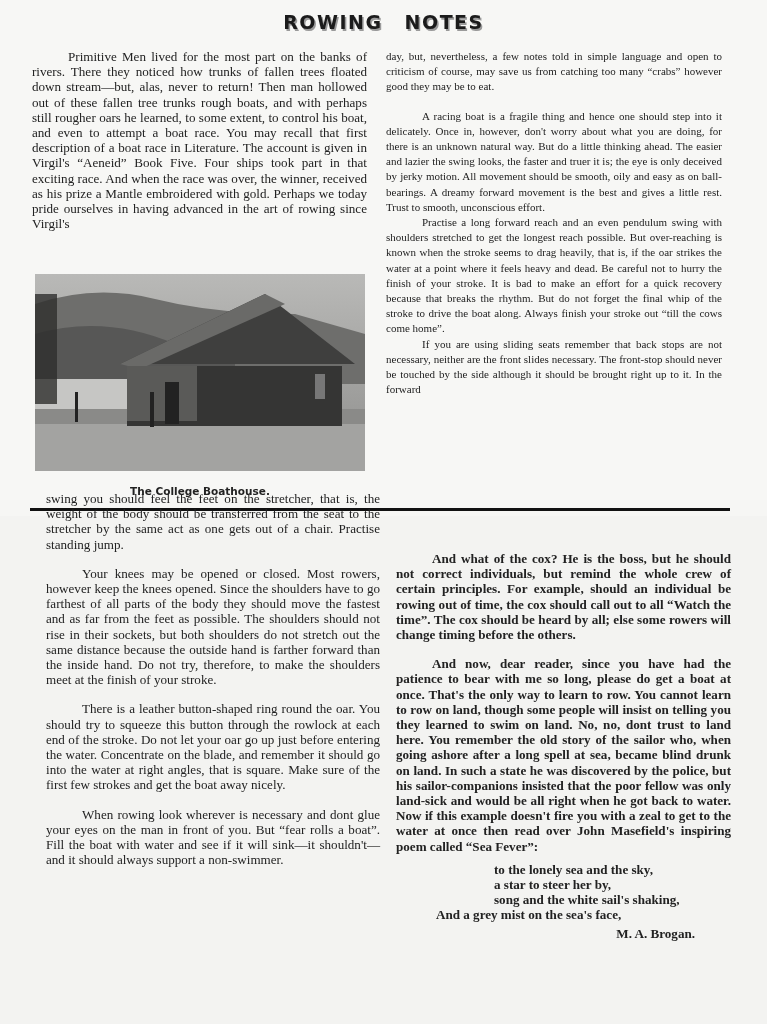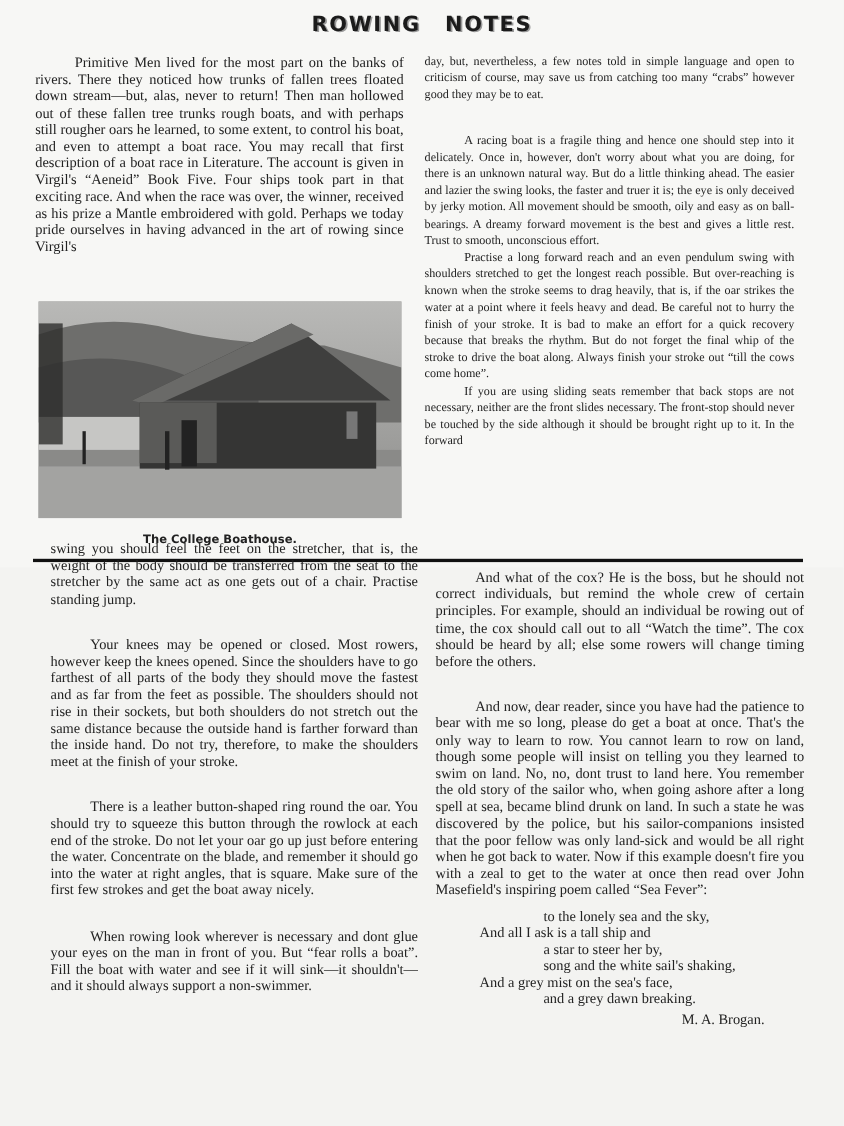--- a/index.html
+++ b/index.html
@@ -24,25 +24,25 @@
     text-shadow: 1.5px 1.5px 0 #9a9a9a;
     word-spacing: 14px;
   }
   .col {
     position: absolute;
     font-size: 12.4px; line-height: 15.2px; text-align: justify;
     font-family: "Liberation Serif", serif;
   }
   .col p { margin: 0; text-indent: 0; }
   .col p.ind { text-indent: 36px; }
-  .col p.gap { margin-top: 26px; }
+  .col p.gap { margin-top: 14px; }
   #top-left { left: 32px; top: 49px; width: 335px; font-size: 13.1px; }
   #top-right { left: 386px; top: 49px; width: 336px; font-size: 11px; }
   #bottom-left { left: 46px; top: 491px; width: 334px; font-size: 13.1px; }
-  #bottom-right { left: 396px; top: 517px; width: 335px; font-size: 13.1px; }
+  #bottom-right { left: 396px; top: 551px; width: 335px; font-size: 13.1px; font-weight: bold; }
 
   .photo {
     position: absolute; left: 35px; top: 274px; width: 330px; height: 197px;
     overflow: hidden; background: #9c9c9a;
   }
   .caption {
     position: absolute; left: 35px; top: 485px; width: 330px; text-align: center;
     font-family: "DejaVu Sans", sans-serif; font-weight: bold; font-size: 10.5px; color: #222;
   }
   .rule {
@@ -106,20 +106,18 @@
   <p class="ind gap">Your knees may be opened or closed. Most rowers, however keep the knees opened. Since the shoulders have to go farthest of all parts of the body they should move the fastest and as far from the feet as possible. The shoulders should not rise in their sockets, but both shoulders do not stretch out the same distance because the outside hand is farther forward than the inside hand. Do not try, therefore, to make the shoulders meet at the finish of your stroke.</p>
   <p class="ind gap">There is a leather button-shaped ring round the oar. You should try to squeeze this button through the rowlock at each end of the stroke. Do not let your oar go up just before entering the water. Concentrate on the blade, and remember it should go into the water at right angles, that is square. Make sure of the first few strokes and get the boat away nicely.</p>
   <p class="ind gap">When rowing look wherever is necessary and dont glue your eyes on the man in front of you. But “fear rolls a boat”. Fill the boat with water and see if it will sink—it shouldn't—and it should always support a non-swimmer.</p>
 </div>
 
 <div class="col" id="bottom-right">
   <p class="ind">And what of the cox? He is the boss, but he should not correct individuals, but remind the whole crew of certain principles. For example, should an individual be rowing out of time, the cox should call out to all “Watch the time”. The cox should be heard by all; else some rowers will change timing before the others.</p>
   <p class="ind gap">And now, dear reader, since you have had the patience to bear with me so long, please do get a boat at once. That's the only way to learn to row. You cannot learn to row on land, though some people will insist on telling you they learned to swim on land. No, no, dont trust to land here. You remember the old story of the sailor who, when going ashore after a long spell at sea, became blind drunk on land. In such a state he was discovered by the police, but his sailor-companions insisted that the poor fellow was only land-sick and would be all right when he got back to water. Now if this example doesn't fire you with a zeal to get to the water at once then read over John Masefield's inspiring poem called “Sea Fever”:</p>
   <div class="poem">
     <div class="in">to the lonely sea and the sky,</div>
-    <div>And all I ask is a tall ship and</div>
     <div class="in">a star to steer her by,</div>
     <div class="in">song and the white sail's shaking,</div>
     <div>And a grey mist on the sea's face,</div>
-    <div class="in">and a grey dawn breaking.</div>
   </div>
   <div class="sig">M. A. Brogan.</div>
 </div>
 
 </body></html>

